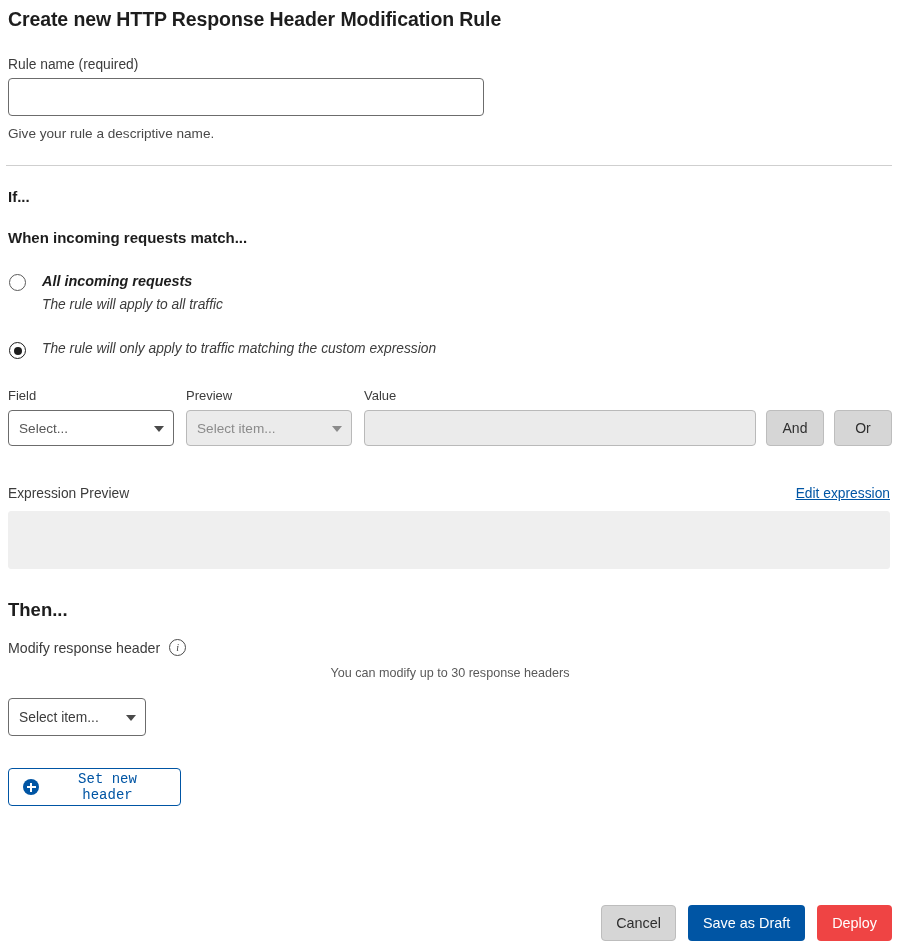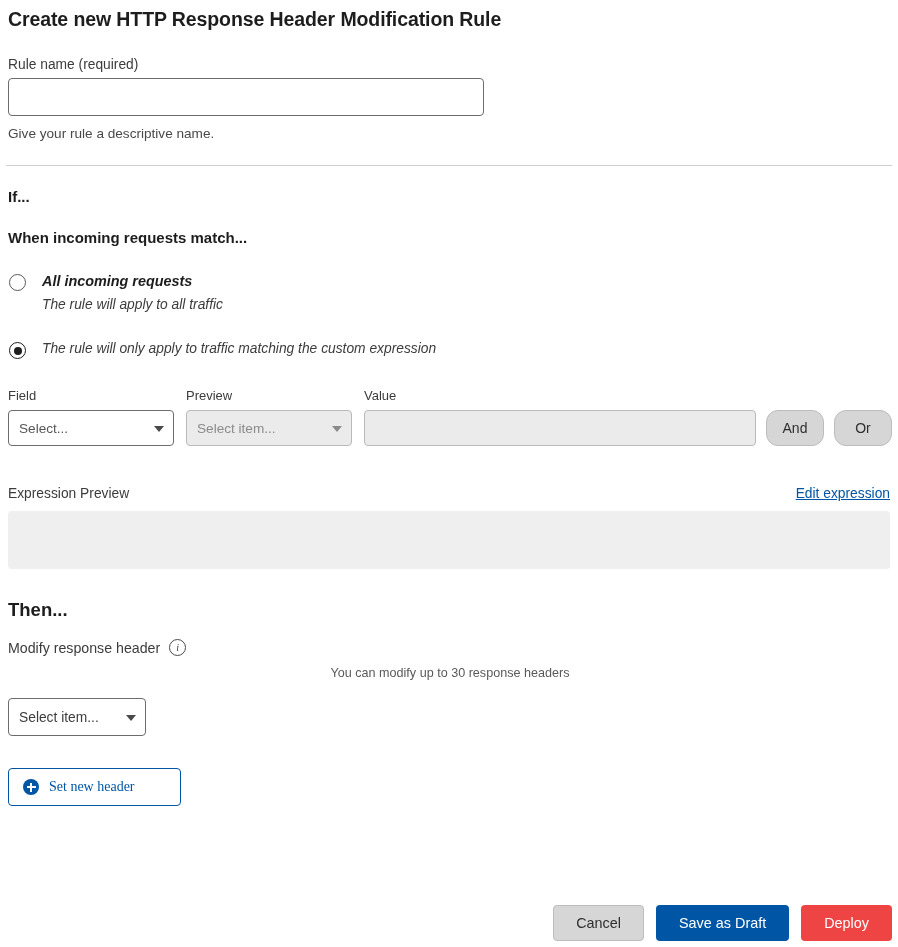--- a/index.html
+++ b/index.html
@@ -172,21 +172,21 @@
     font-size: 13.6px;
     color: #8b8b8b;
     padding: 0 10px;
     outline: none;
   }
   .logic-btn {
     height: 36px;
     min-width: 58px;
     box-sizing: border-box;
     border: 1px solid #bdbdbd;
-    border-radius: 12px;
+    border-radius: 4px;
     background: #d6d6d6;
     font-family: "Liberation Sans", sans-serif;
     font-size: 14px;
     color: #2f2f2f;
     cursor: pointer;
   }
   .gap-12 { width: 12px; flex: none; }
   .gap-10 { width: 10px; flex: none; }
   .preview-head {
     display: flex;
@@ -263,21 +263,21 @@
     width: 173px;
     height: 38px;
     box-sizing: border-box;
     margin: 32px 0 0 2px;
     padding: 0 14px;
     border: 1px solid #0055a4;
     border-radius: 4px;
     background: #ffffff;
     color: #0055a4;
     font-size: 14px;
-    font-family: Liberation Serif, serif;
+    font-family: Liberation Mono, monospace;
     cursor: pointer;
   }
   .plus-icon {
     position: relative;
     width: 16px;
     height: 16px;
     border-radius: 50%;
     background: #0055a4;
     flex: none;
   }
@@ -301,21 +301,21 @@
     align-items: center;
     gap: 12px;
   }
   .btn {
     height: 36px;
     box-sizing: border-box;
     border-radius: 4px;
     font-family: "Liberation Sans", sans-serif;
     font-size: 14.4px;
     cursor: pointer;
-    padding: 0 22px;
+    padding: 0 14px;
     border: 1px solid transparent;
   }
   .btn-cancel {
     background: #d6d6d6;
     border-color: #bdbdbd;
     color: #2f2f2f;
   }
   .btn-draft {
     background: #0055a4;
     color: #ffffff;

